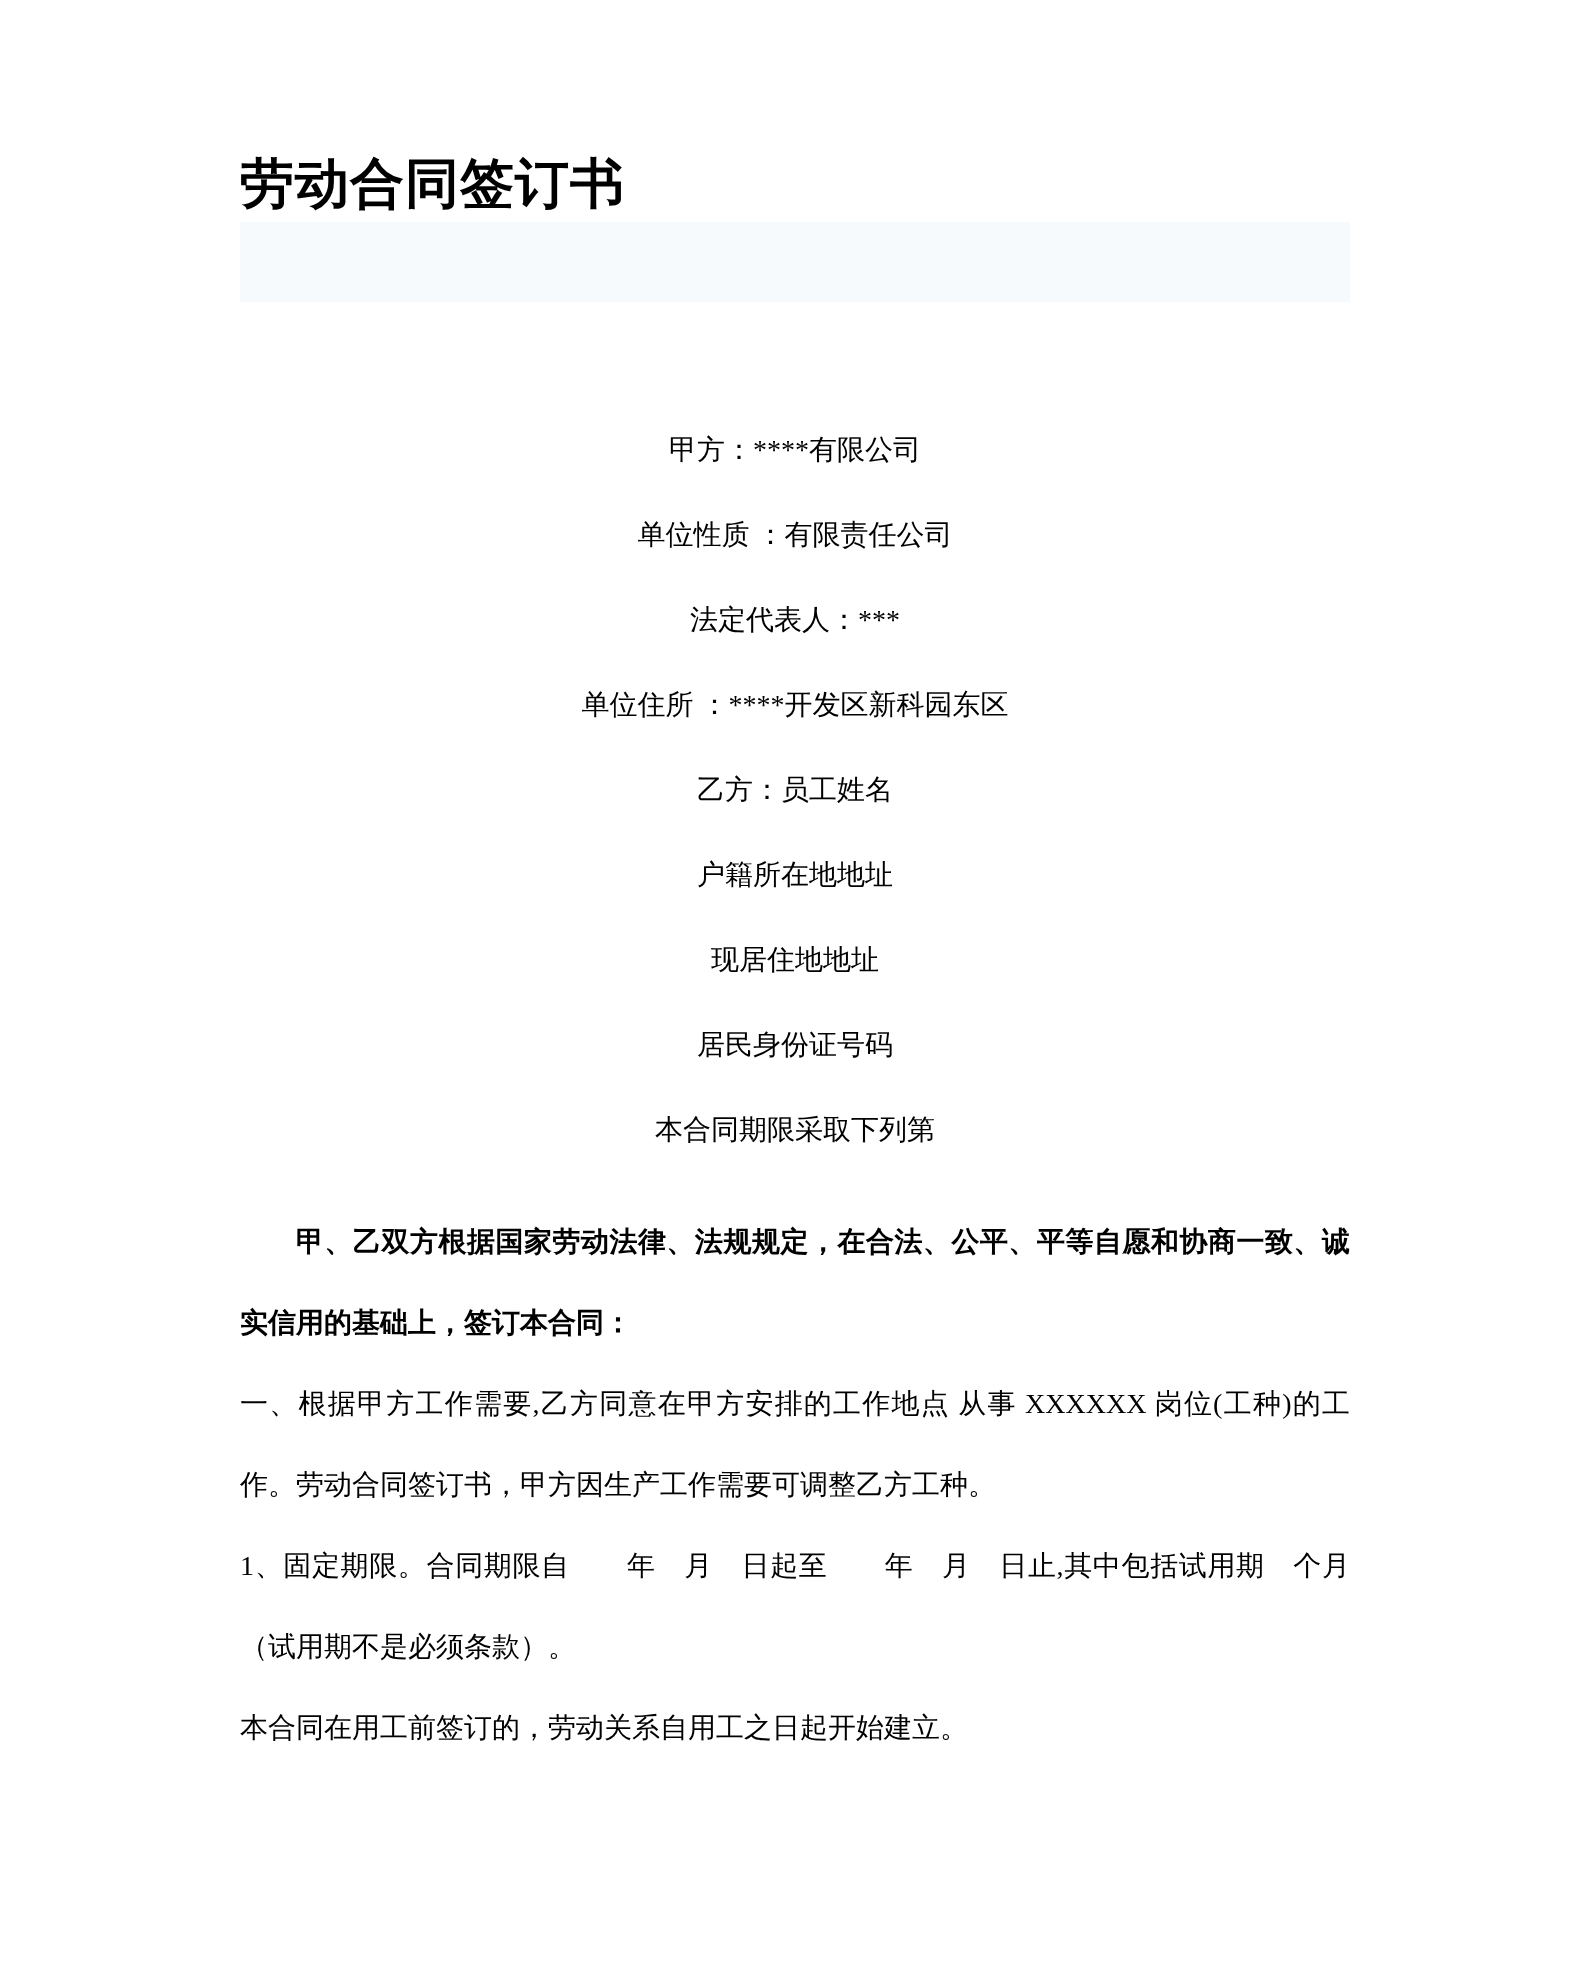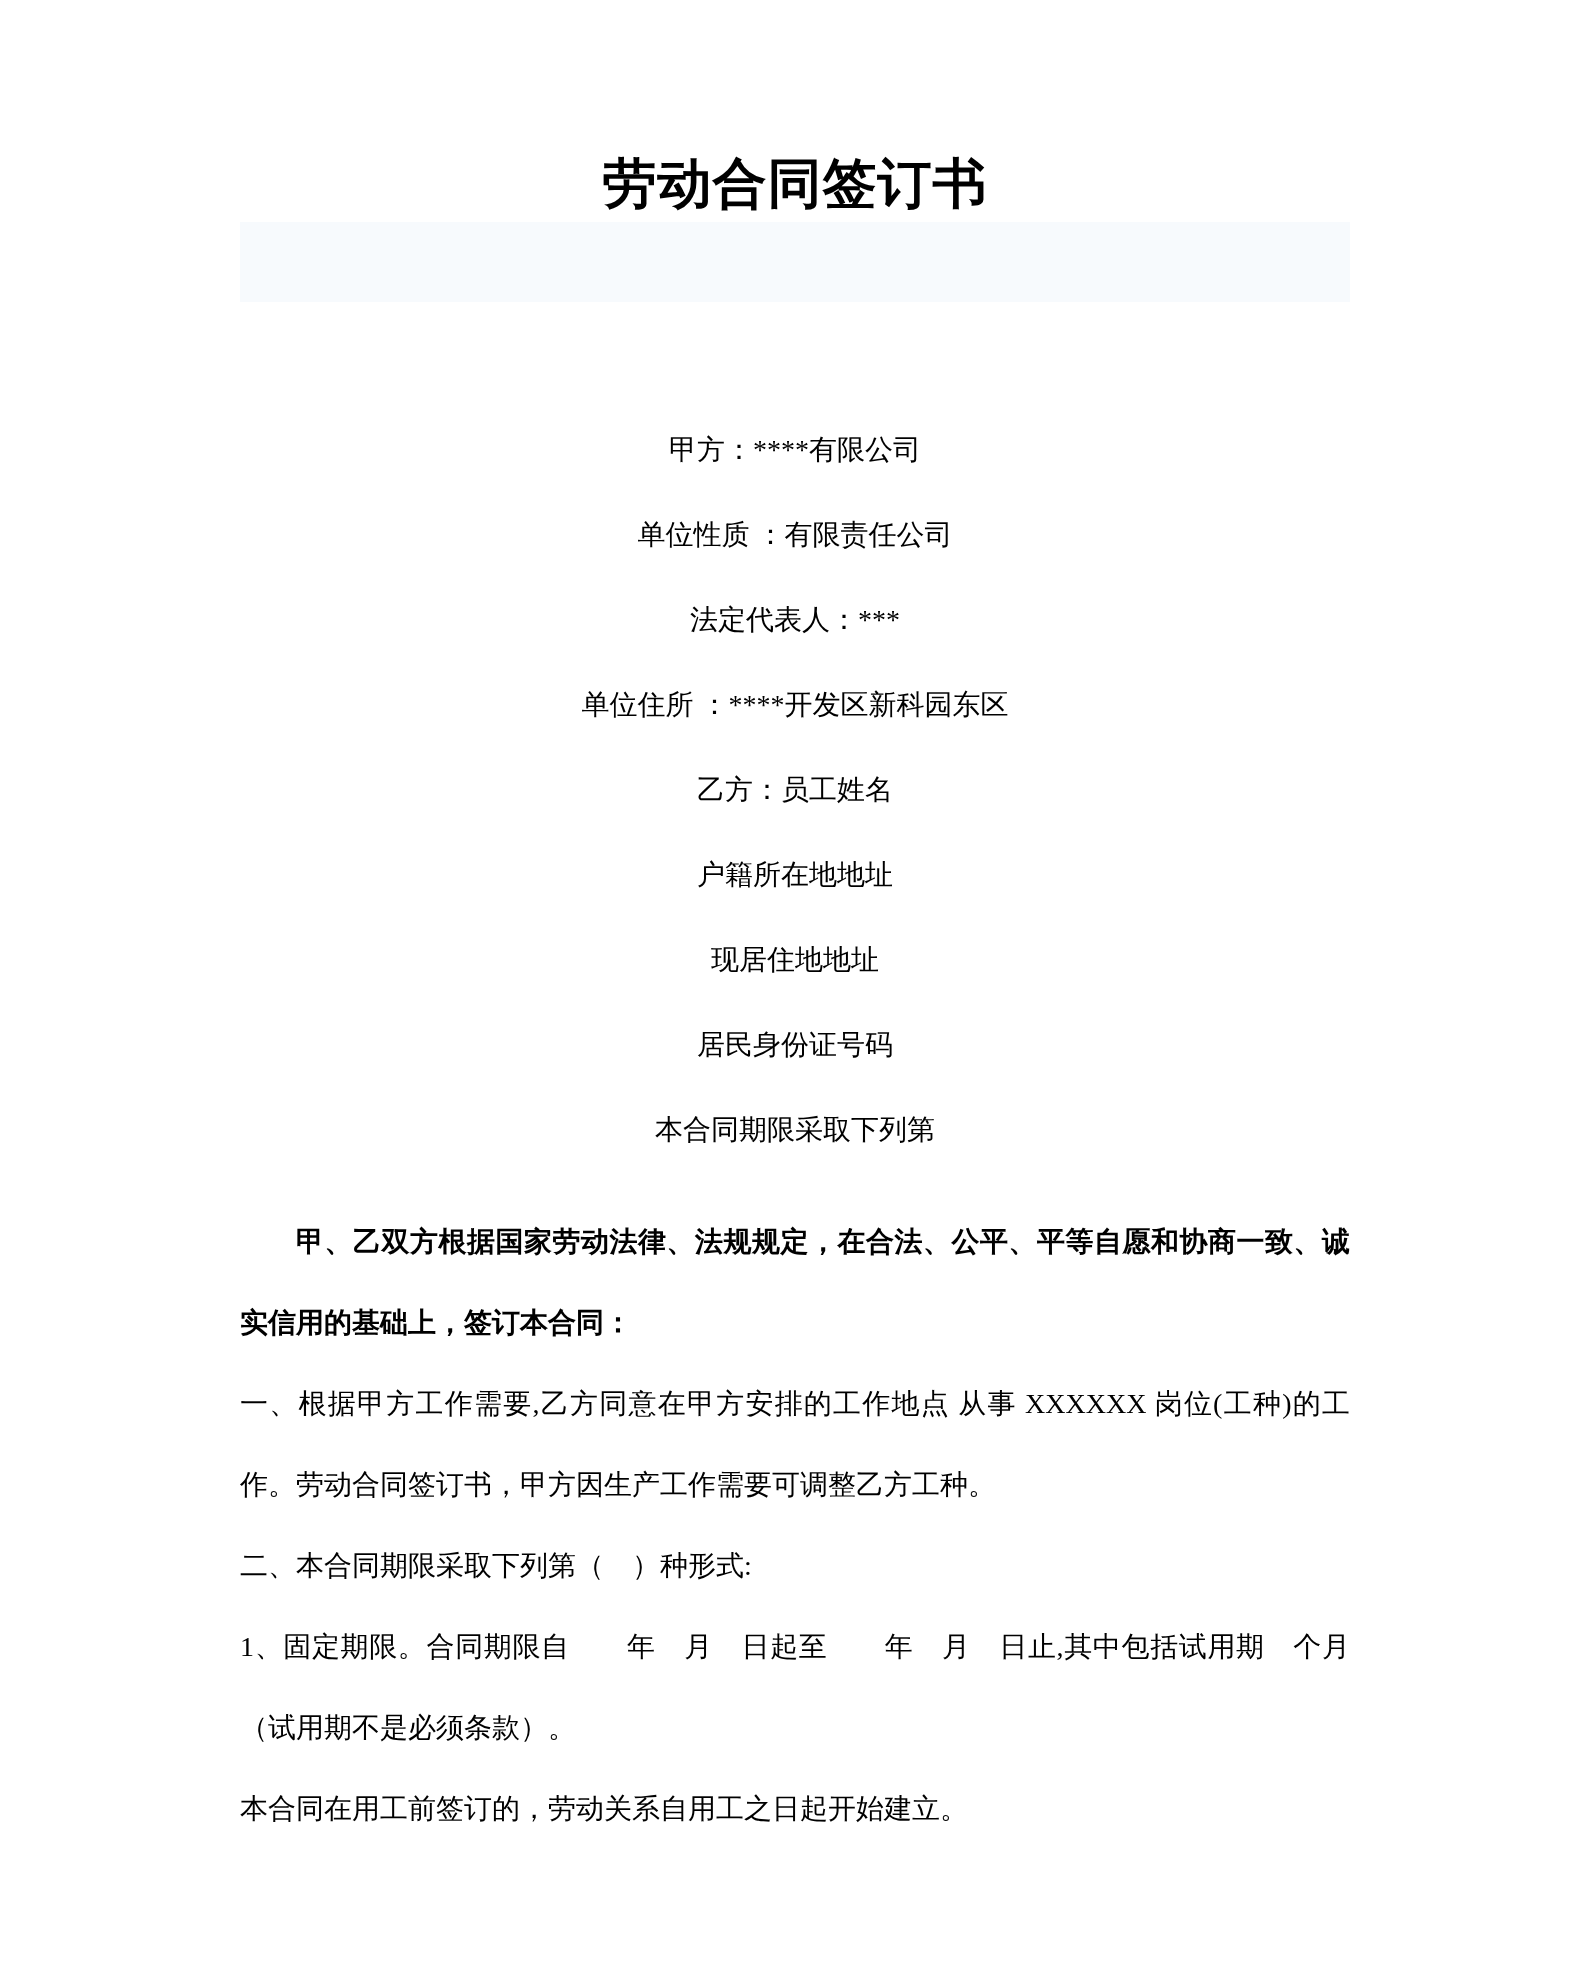--- a/index.html
+++ b/index.html
@@ -17,21 +17,21 @@
     box-sizing: border-box;
     padding: 148px 237px 0 240px;
     font-family: "Liberation Serif", "DejaVu Serif", serif;
     color: #000000;
   }
   .doc-title {
     margin: 0;
     font-size: 54px;
     line-height: 72px;
     font-weight: bold;
-    text-align: center;
+    text-align: left;
     letter-spacing: 1px;
     white-space: nowrap;
   }
   .title-band {
     height: 80px;
     margin-top: 2px;
     background: #f7fafd;
   }
   .info-section {
     margin-top: 105px;
@@ -75,18 +75,17 @@
     <p>乙方：员工姓名</p>
     <p>户籍所在地地址</p>
     <p>现居住地地址</p>
     <p>居民身份证号码</p>
     <p>本合同期限采取下列第</p>
   </section>
 
   <section class="body-section">
     <p class="indent2">甲、乙双方根据国家劳动法律、法规规定，在合法、公平、平等自愿和协商一致、诚实信用的基础上，签订本合同：</p>
     <p>一、根据甲方工作需要,乙方同意在甲方安排的工作地点 从事 XXXXXX 岗位(工种)的工作。劳动合同签订书，甲方因生产工作需要可调整乙方工种。</p>
-    <p>二、本合同期限采取下列第（　）种形式:</p>
     <p>1、固定期限。合同期限自　　年　月　日起至　　年　月　日止,其中包括试用期　个月（试用期不是必须条款）。</p>
     <p>本合同在用工前签订的，劳动关系自用工之日起开始建立。</p>
   </section>
 
 </div>
 
 </body></html>

